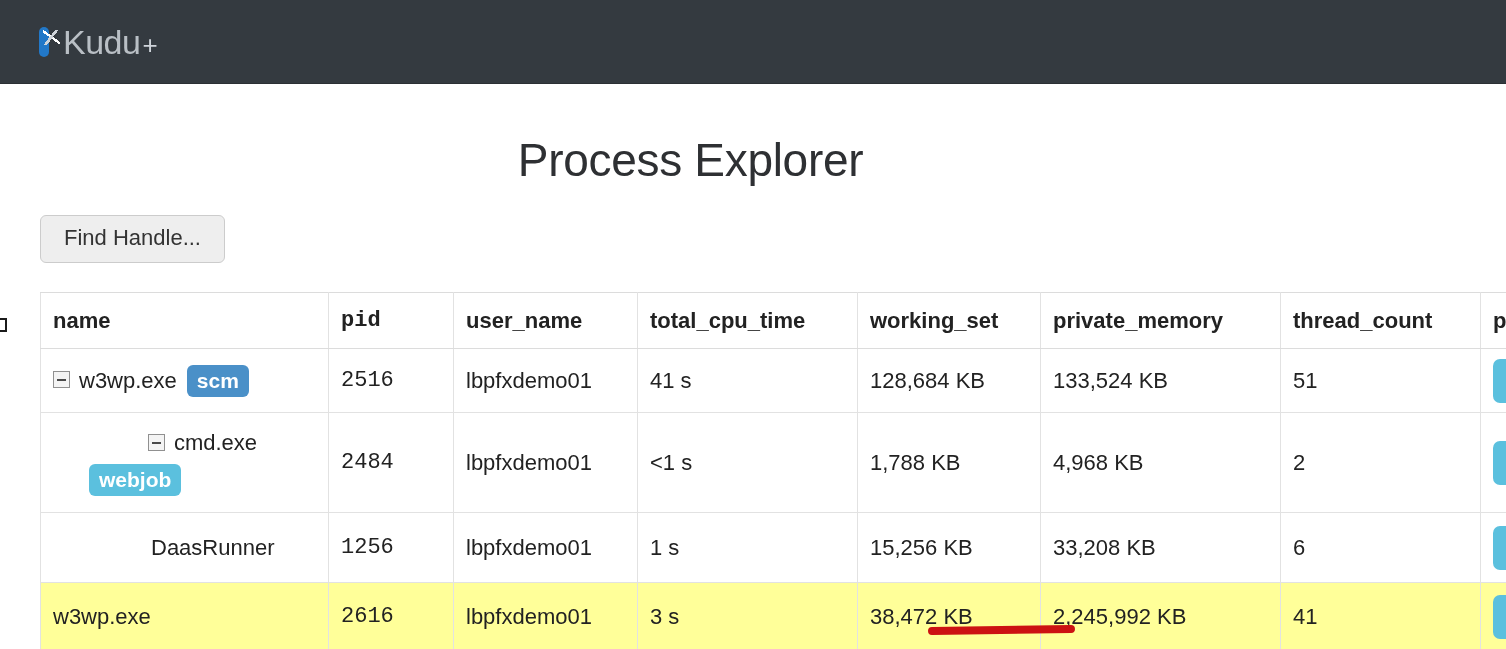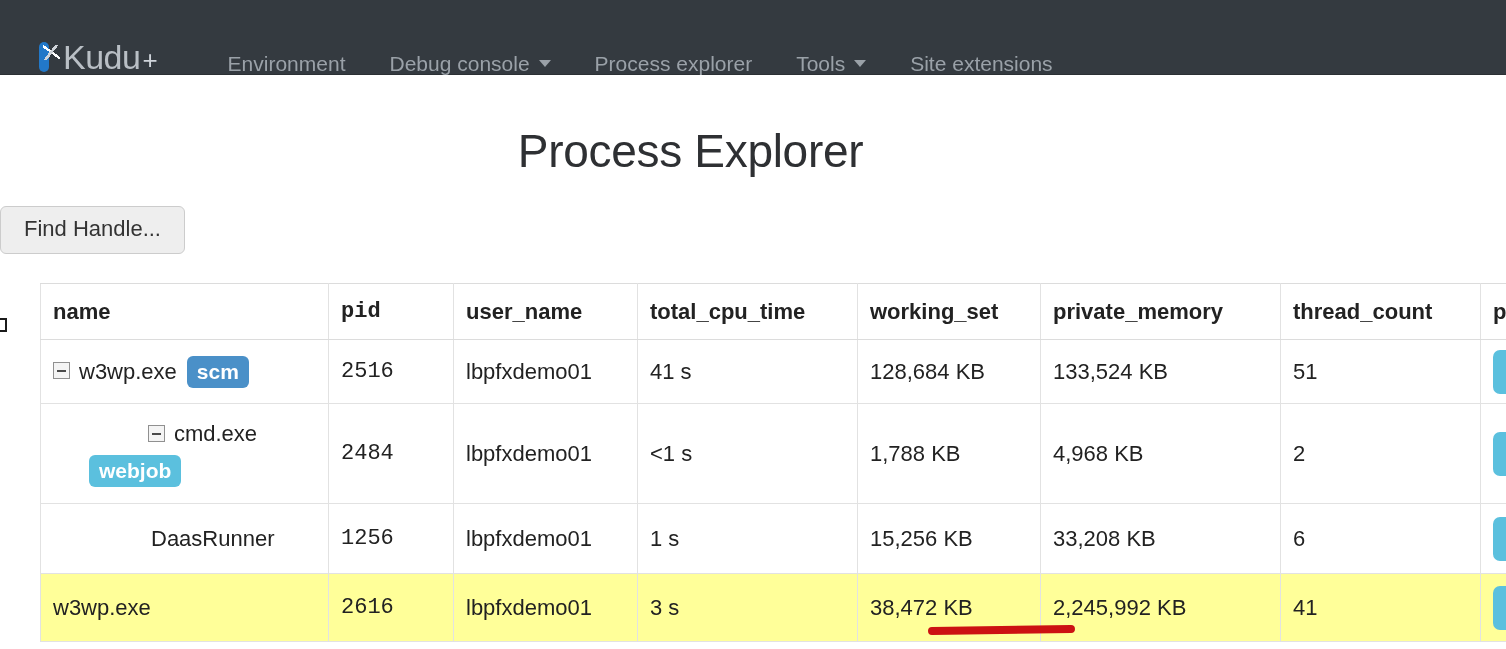--- a/index.html
+++ b/index.html
@@ -12,24 +12,24 @@
     width: 1506px;
     height: 649px;
     font-family: "Liberation Sans", sans-serif;
     color: #222222;
     overflow: hidden;
     position: relative;
   }
 
   
   .navbar {
-    height: 75px;
+    height: 84px;
     background: #343a40;
     display: flex;
-    align-items: flex-end;
+    align-items: center;
     padding-left: 36px;
     box-sizing: border-box;
     border-bottom: 1px solid #2b3034;
   }
   .brand {
     display: flex;
     align-items: baseline;
     margin-right: 48px;
     text-decoration: none;
   }
@@ -105,20 +105,21 @@
     color: #2e3033;
     margin: 0;
     padding-top: 53px;
     padding-right: 125px;
     line-height: 1;
     letter-spacing: -0.3px;
   }
 
   
   .toolbar {
+    padding-left: 40px;
     padding-top: 32px;
   }
   .btn-find {
     display: inline-block;
     background: #eeeeee;
     border: 1px solid #cccccc;
     border-radius: 6px;
     font-family: "Liberation Sans", sans-serif;
     font-size: 22px;
     color: #333333;
@@ -267,39 +268,20 @@
 
 <div class="navbar">
   <a class="brand" href="#">
     <span class="brand-logo">
       <span class="bar"></span>
       <span class="spark"></span>
     </span>
     <span class="brand-text">Kudu</span>
     <span class="brand-plus">+</span>
   </a>
-  <div class="nav-links">
-    <a class="nav-link" href="#">
-      <span>Environment</span>
-    </a>
-    <a class="nav-link" href="#">
-      <span>Debug console</span>
-      <span class="caret"></span>
-    </a>
-    <a class="nav-link" href="#">
-      <span>Process explorer</span>
-    </a>
-    <a class="nav-link" href="#">
-      <span>Tools</span>
-      <span class="caret"></span>
-    </a>
-    <a class="nav-link" href="#">
-      <span>Site extensions</span>
-    </a>
-  </div>
 </div>
 
 <h1 class="page-title">Process Explorer</h1>
 
 <div class="toolbar">
   <button type="button" class="btn-find">Find Handle...</button>
 </div>
 
 <div class="table-wrap">
   <table class="proc">

